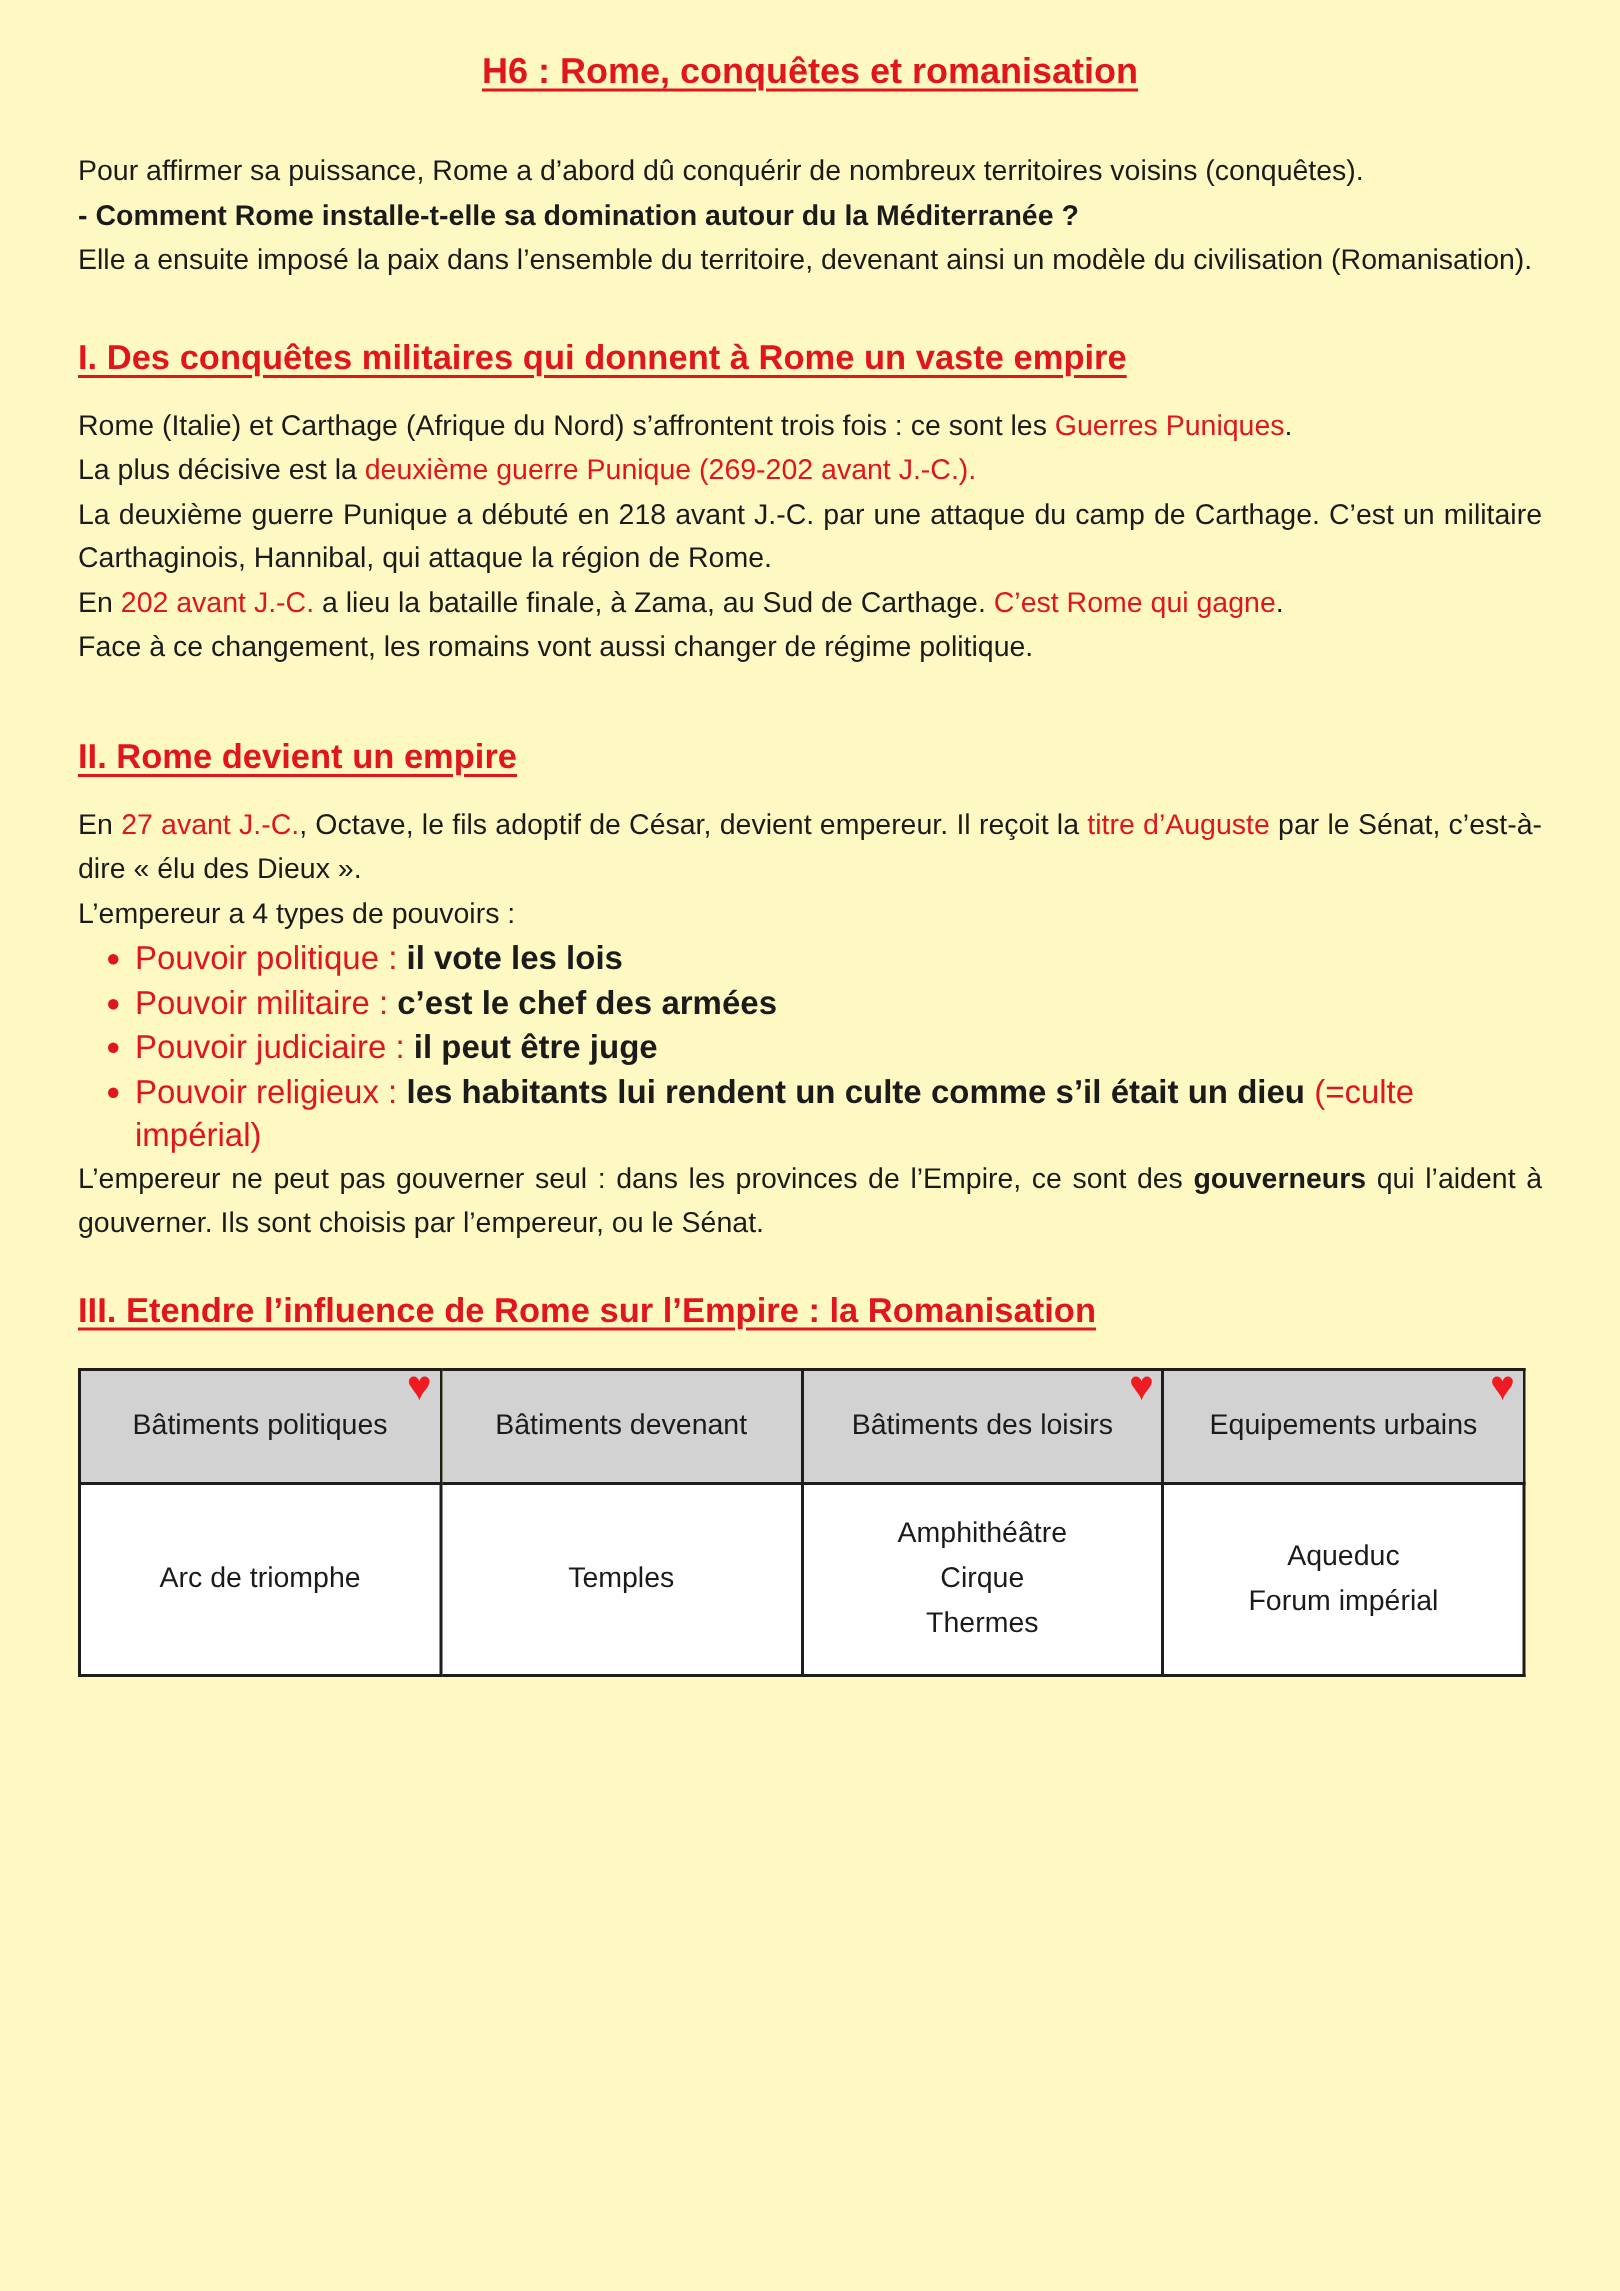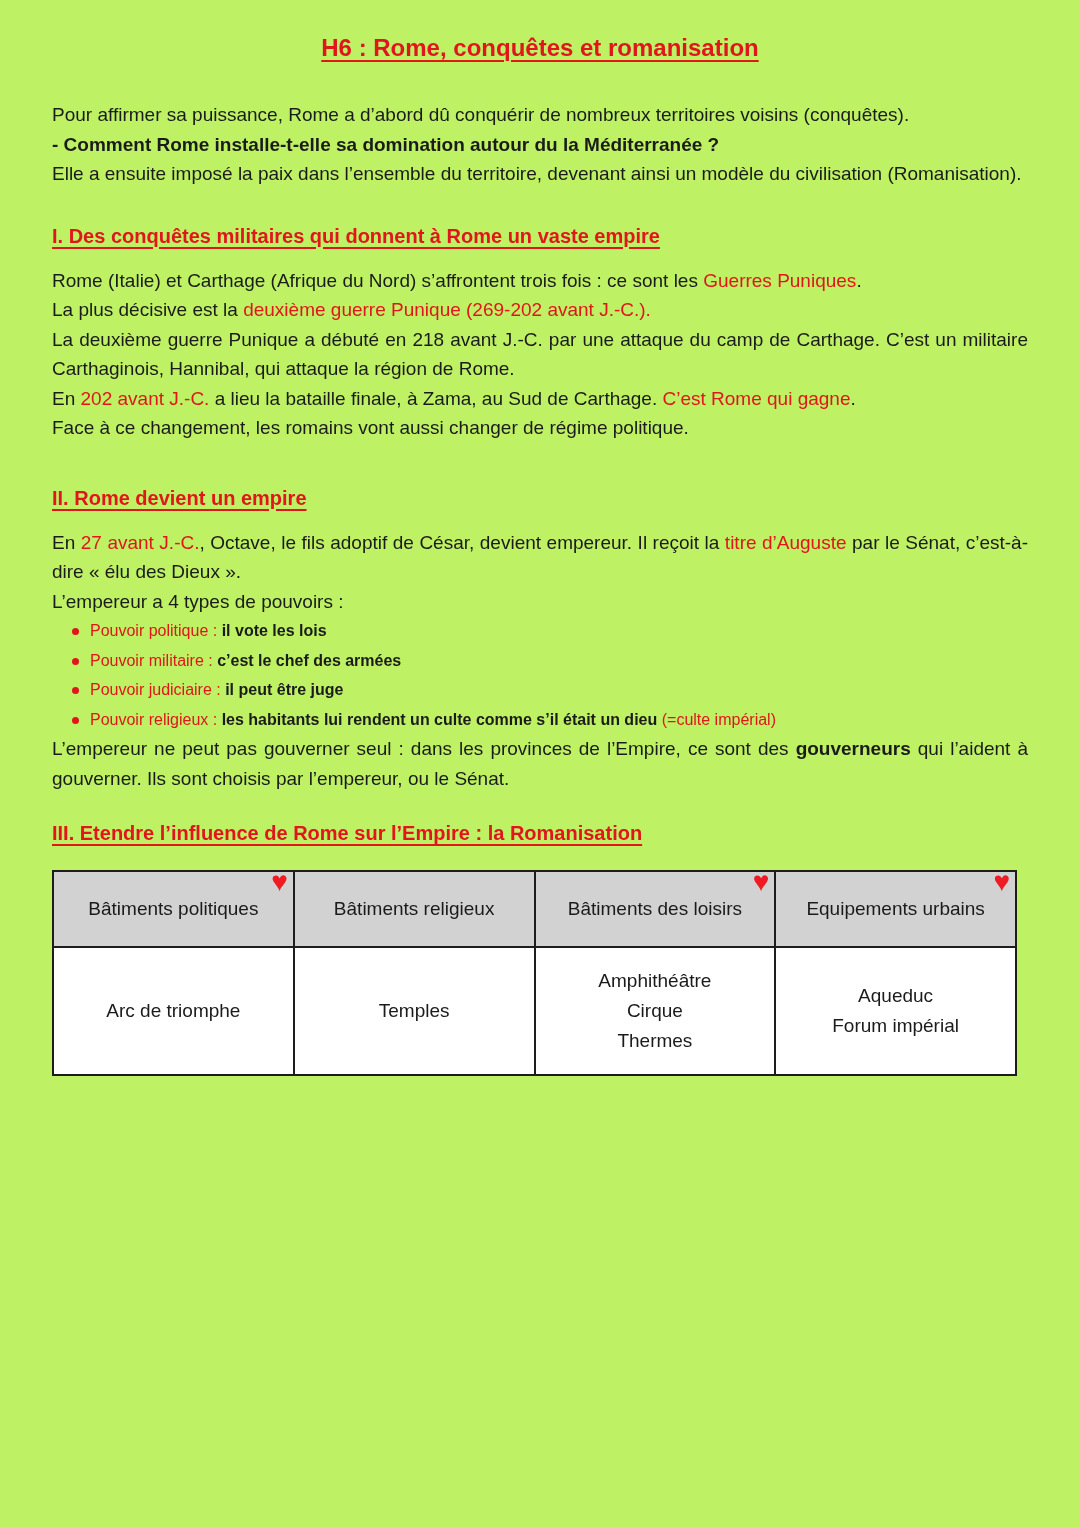--- a/index.html
+++ b/index.html
@@ -8,36 +8,36 @@
     --header-gray:#d2d2d2;
     --border-dark:#1d1d1d;
     --ink:#1b1b1b;
   }
   *{box-sizing:border-box;}
   html,body{margin:0;padding:0;background:#ffffff;}
   .page{
     width:1080px;
     min-height:1527px;
     padding:34px 52px 40px 52px;
-    background:#bef264;
+    background:#fef9c3;
     font-family:"Liberation Sans","DejaVu Sans",sans-serif;
     color:var(--ink);
   }
   .doc-title{
     margin:0 0 38px 0;
     font-size:24px;
     font-weight:bold;
     color:var(--red);
     text-align:center;
     text-decoration:underline;
     text-decoration-thickness:2px;
     text-underline-offset:4px;
   }
   .h-sec{
-    font-size:20px;
+    font-size:23px;
     font-weight:bold;
     color:var(--red);
     text-decoration:underline;
     text-decoration-thickness:2px;
     text-underline-offset:4px;
     margin:0 0 18px 0;
   }
   .h-sec-1{margin-top:36px;}
   .h-sec-2{margin-top:44px;}
   .h-sec-3{margin-top:29px;margin-bottom:0;}
@@ -47,21 +47,21 @@
     line-height:29.5px;
   }
   .justify{text-align:justify;}
   .s-rb{color:var(--red);font-weight:normal;}
   .s-b{font-weight:bold;}
   .s-sup{vertical-align:super;font-size:12px;line-height:0;}
   .bullets{list-style:none;margin:0;padding:0;}
   .bullet{
     position:relative;
     padding-left:38px;
-    font-size:16px;
+    font-size:22px;
     line-height:29.5px;
     margin:0;
   }
   .bullet::before{
     content:"";
     position:absolute;
     left:20px;
     top:12px;
     width:7px;
     height:7px;
@@ -145,21 +145,21 @@
 
   <table class="rtable">
     <thead>
       <tr>
         <th>
           <span class="heart"></span>
           <span class="th-label">Bâtiments politiques</span>
         </th>
         <th>
           
-          <span class="th-label">Bâtiments religieux</span>
+          <span class="th-label">Bâtiments devenant</span>
         </th>
         <th>
           <span class="heart"></span>
           <span class="th-label">Bâtiments des loisirs</span>
         </th>
         <th>
           <span class="heart"></span>
           <span class="th-label">Equipements urbains</span>
         </th>
       </tr>

